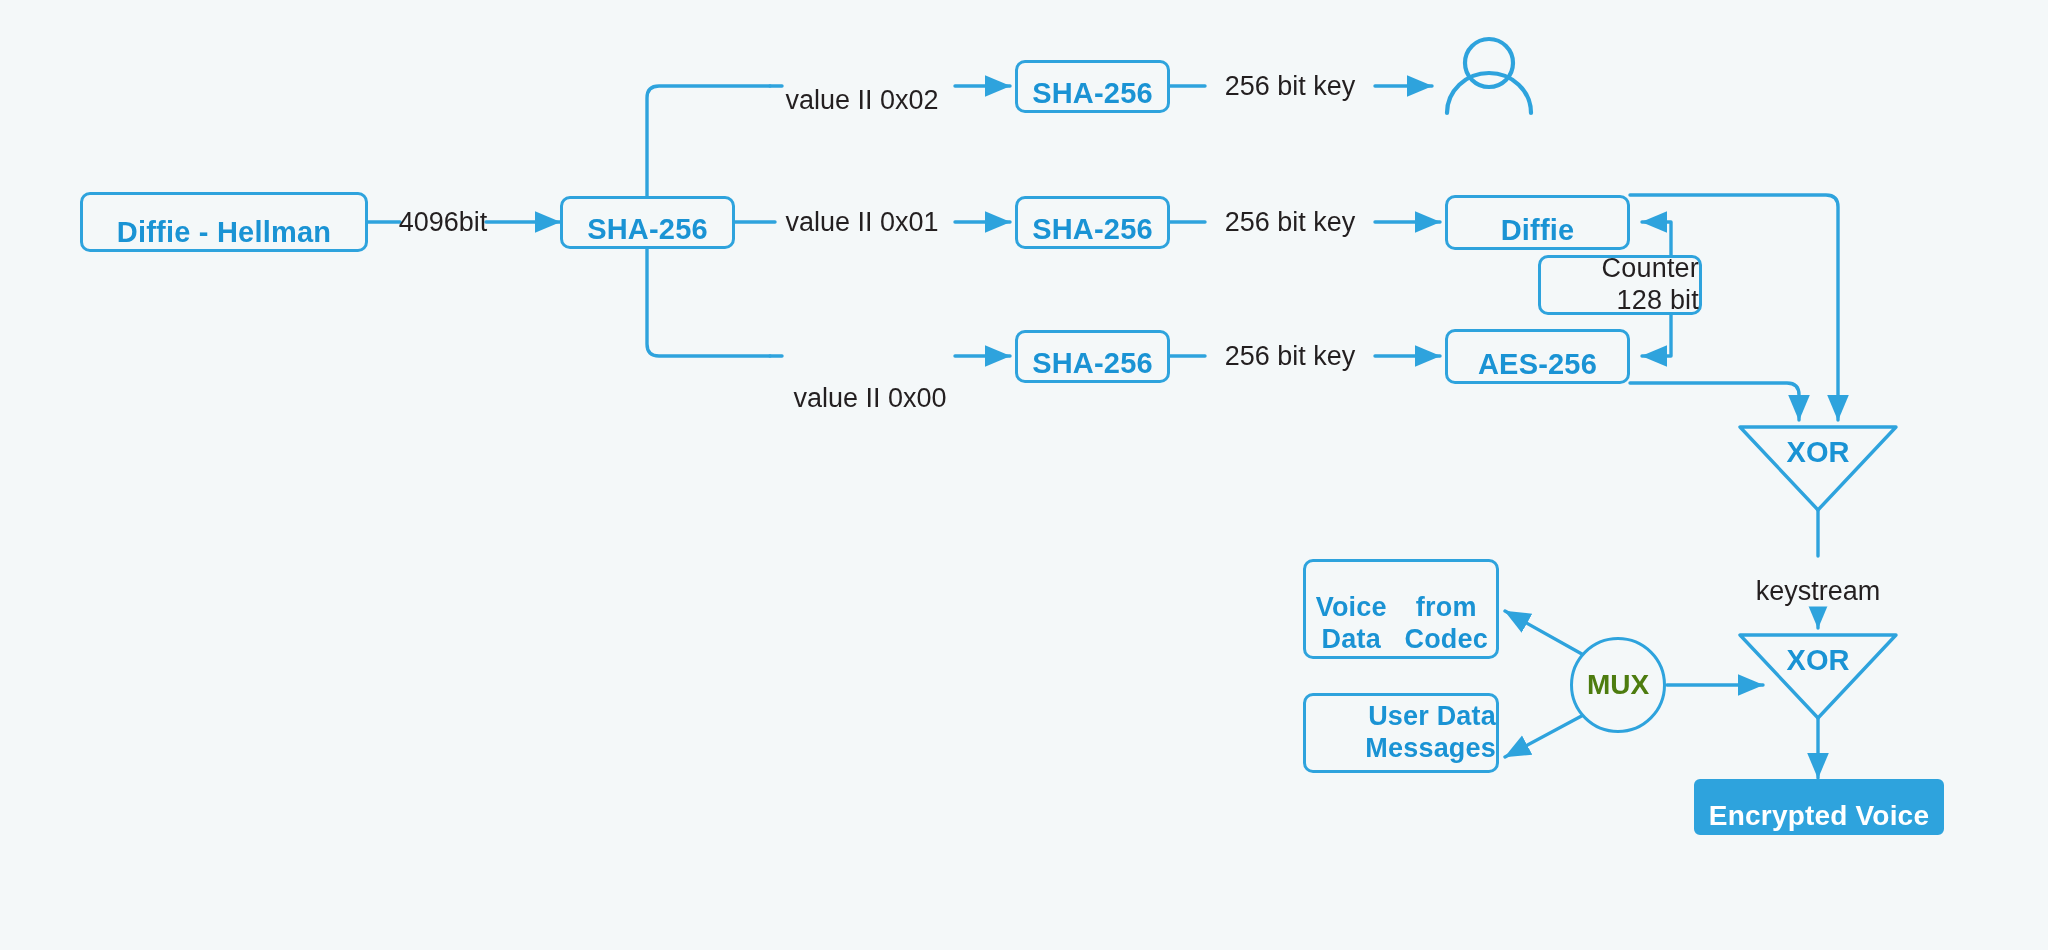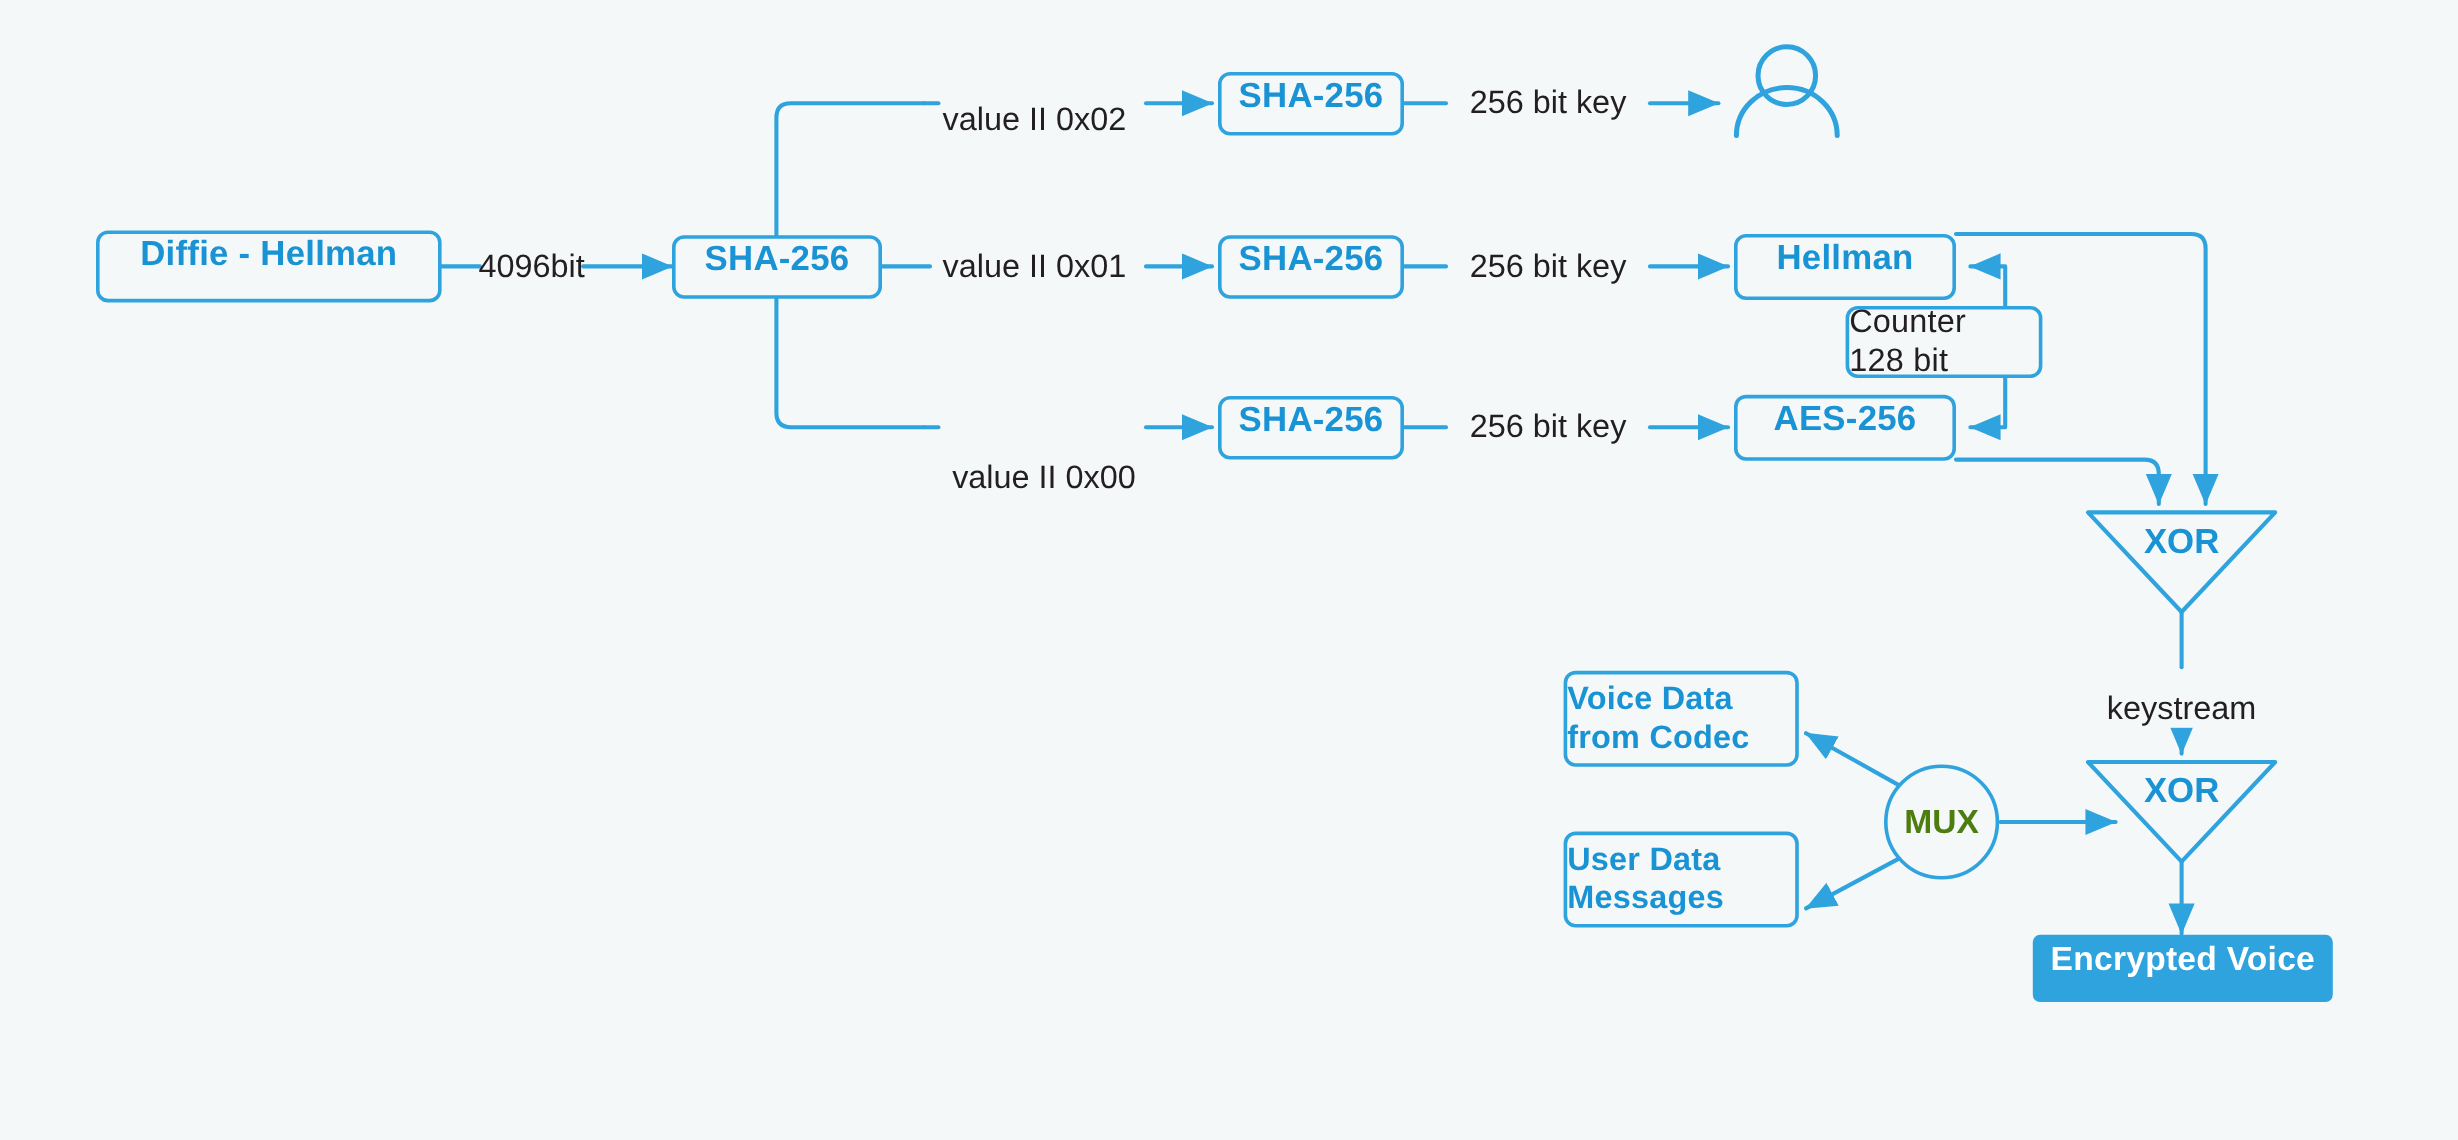--- a/index.html
+++ b/index.html
@@ -22,21 +22,21 @@
     width: 2048px;
     height: 950px;
     pointer-events: none;
   }
 
   
   .node {
     position: absolute;
     box-sizing: border-box;
     display: flex;
-    align-items: flex-start;
+    align-items: flex-end;
     justify-content: center;
     text-align: center;
     border: 3px solid #2ea3dd;
     border-radius: 10px;
     background: #f4f8f9;
     color: #1a93d4;
     font-weight: bold;
     letter-spacing: .2px;
     line-height: 1.18;
   }
@@ -171,33 +171,33 @@
 
   <div class="node" style="left:1015px; top:196px; width:155px; height:53px; font-size:29px;">
     <span>SHA-256</span>
   </div>
 
   <div class="node" style="left:1015px; top:330px; width:155px; height:53px; font-size:29px;">
     <span>SHA-256</span>
   </div>
 
   <div class="node" style="left:1445px; top:195px; width:185px; height:55px; font-size:29px;">
-    <span>Hellman</span>
+    <span>Diffie</span>
   </div>
 
   <div class="node" style="left:1445px; top:329px; width:185px; height:55px; font-size:29px;">
     <span>AES-256</span>
   </div>
 
   <div class="node plain" style="left:1538px; top:255px; width:164px; height:60px; font-size:27px; flex-direction:column;">
     <span>Counter</span>
     <span>128 bit</span>
   </div>
 
-  <div class="node" style="left:1303px; top:559px; width:196px; height:80px; font-size:27px; flex-direction:column;">
+  <div class="node" style="left:1303px; top:559px; width:196px; height:100px; font-size:27px; flex-direction:row;">
     <span>Voice Data</span>
     <span>from Codec</span>
   </div>
 
   <div class="node" style="left:1303px; top:693px; width:196px; height:80px; font-size:27px; flex-direction:column;">
     <span>User Data</span>
     <span>Messages</span>
   </div>
 
   <div class="mux" style="left:1570px; top:637px; width:96px; height:96px;">

